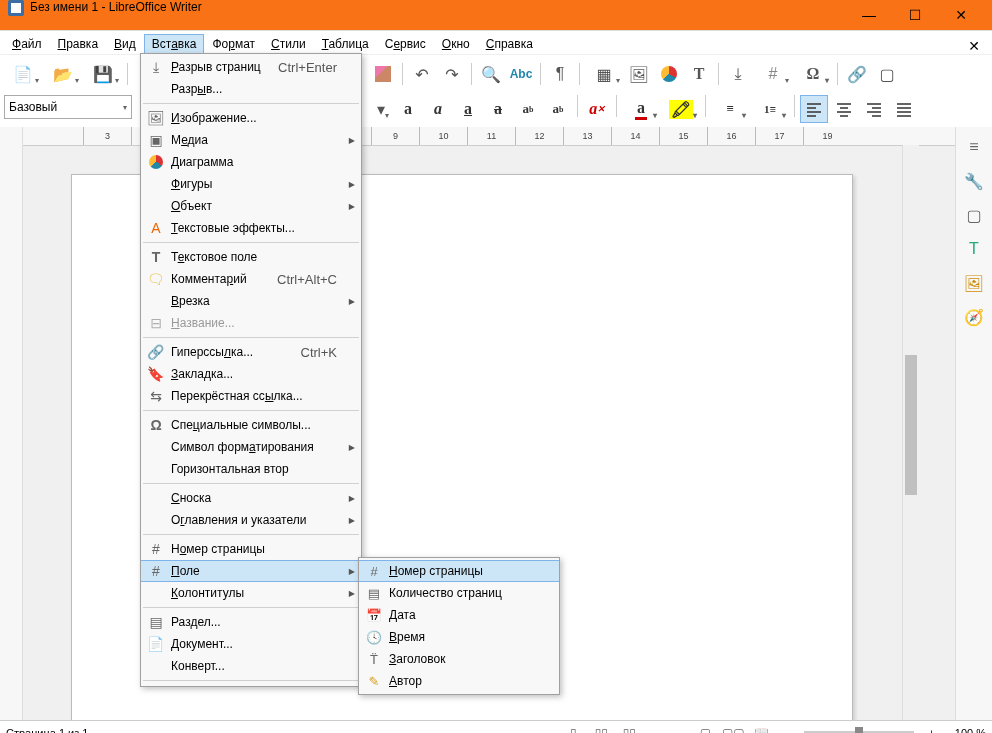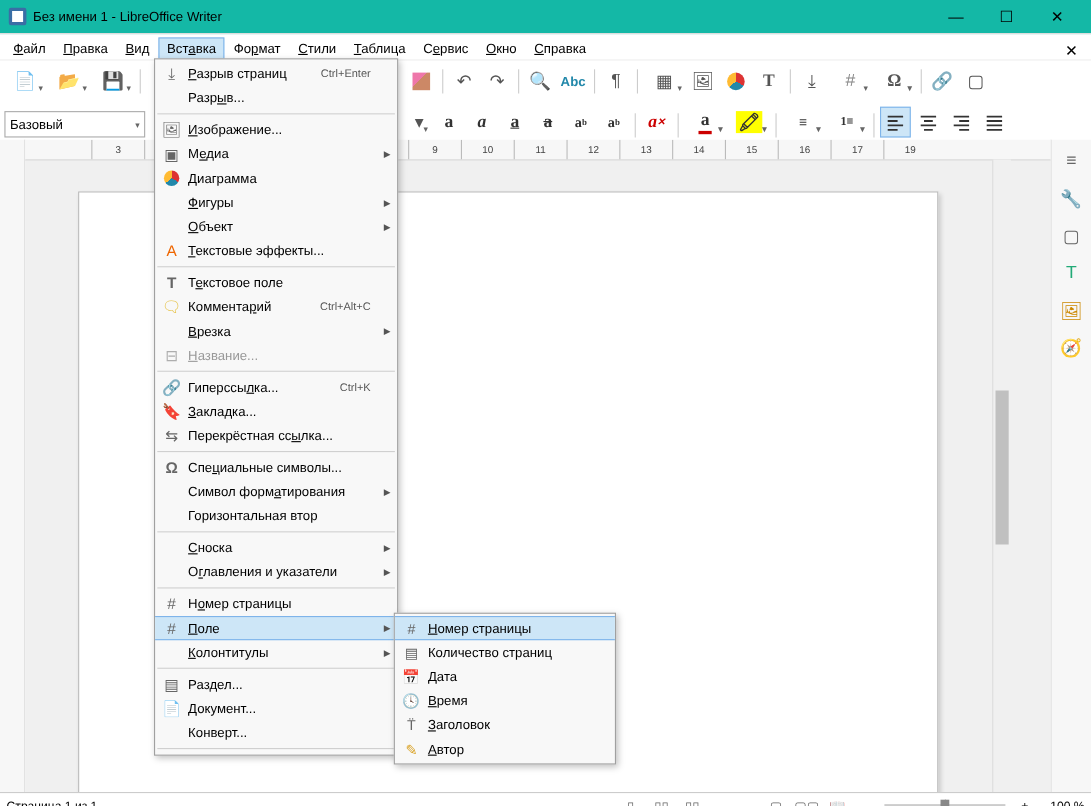--- a/index.html
+++ b/index.html
@@ -1,32 +1,32 @@
 <!DOCTYPE html>
 <html><head>
 <meta charset="utf-8">
 <style>
 html,body{margin:0;padding:0;font-family:"Segoe UI",Tahoma,sans-serif;font-size:12px;background:#fff;color:#000;width:992px;height:733px;overflow:hidden}
-.titlebar{height:30px;background:#14b8a6;display:flex;align-items:center;padding:0 8px;border-bottom:1px solid #ddd}
+.titlebar{height:30px;background:#f97316;display:flex;padding:0 8px;border-bottom:1px solid #ddd}
 .titlebar .app-icon{width:16px;height:16px;margin-right:6px;background:#3a6ea5;border-radius:2px;position:relative}
 .titlebar .app-icon::after{content:"";position:absolute;inset:3px;background:#fff}
 .titlebar .title{flex:1}
 .winbtns{display:flex}
 .winbtn{width:46px;height:30px;display:flex;align-items:center;justify-content:center;font-size:14px}
 .menubar{height:23px;display:flex;align-items:flex-end;padding:0 4px;position:relative}
 .menubar .mitem{padding:3px 8px;cursor:default}
 .menubar .mitem u{text-decoration:underline}
 .menubar .mitem.open{background:#cde6f7;border:1px solid #7eb4ea;padding:2px 7px}
 .menubar .mclose{margin-left:auto;padding:0 8px;font-size:14px}
 .toolbar{height:34px;display:flex;align-items:center;padding:2px 4px;gap:2px;border-top:1px solid #eee}
 .tbtn{width:26px;height:26px;display:flex;align-items:center;justify-content:center;border:1px solid transparent;font-size:16px;color:#555}
 .tbtn.drop{width:36px;position:relative}
 .tbtn.drop::after{content:"▾";font-size:8px;position:absolute;right:2px;bottom:2px;color:#666}
 .sep{width:1px;height:22px;background:#ccc;margin:0 3px}
-.toolbar2{height:30px;display:flex;align-items:flex-end;padding:2px 4px;gap:2px}
+.toolbar2{height:30px;display:flex;align-items:flex-start;padding:2px 4px;gap:2px}
 .style-combo{width:118px;height:22px;border:1px solid #aaa;display:flex;align-items:center;padding:0 4px;font-size:12px;background:#fff}
 .style-combo::after{content:"▾";margin-left:auto;font-size:8px;color:#666}
 .fmtbtn{width:26px;height:26px;display:flex;align-items:center;justify-content:center;font-family:"Times New Roman",serif;font-weight:bold;font-size:16px;color:#333;border:1px solid transparent}
 .fmtbtn.drop{width:36px;position:relative}
 .fmtbtn.drop::after{content:"▾";font-size:8px;position:absolute;right:2px;bottom:2px;color:#666}
 .fmtbtn.active{background:#cde6f7;border-color:#7eb4ea}
 .fmtbtn svg{width:18px;height:18px}
 .workarea{position:relative;height:calc(733px - 30px - 23px - 34px - 30px - 23px);display:flex}
 .vruler{width:22px;background:#f7f7f7;border-right:1px solid #ddd}
 .hruler{height:18px;background:#f7f7f7;border-bottom:1px solid #ccc;font-size:9px;color:#444;position:relative;overflow:hidden}
@@ -42,21 +42,21 @@
 .statusbar .spacer{flex:1}
 .statusbar .sicon{width:18px;height:16px;display:flex;align-items:center;justify-content:center;color:#666;border:1px solid transparent;font-size:12px}
 .statusbar .zoom-slider{width:110px;height:4px;background:#ccc;position:relative;margin:0 6px}
 .statusbar .zoom-slider::before{content:"";position:absolute;left:50%;top:-4px;width:1px;height:12px;background:#888}
 .statusbar .zoom-slider .knob{position:absolute;left:50%;top:-4px;width:8px;height:12px;background:#888;transform:translateX(-50%)}
 .dropdown{position:absolute;left:140px;top:53px;width:220px;background:#f8f8f8;border:1px solid #a0a0a0;box-shadow:2px 2px 6px rgba(0,0,0,.25);z-index:100;padding:2px 0}
 .dropdown .row{height:22px;display:flex;align-items:center;padding:0 24px 0 4px;position:relative;cursor:default}
 .dropdown .row .ico{width:22px;height:22px;display:flex;align-items:center;justify-content:center;margin-right:4px;font-size:14px;color:#666}
 .dropdown .row .lbl{flex:1}
 .dropdown .row .lbl u{text-decoration:underline}
-.dropdown .row .shortcut{color:#555;font-size:10px}
+.dropdown .row .shortcut{color:#555;font-size:13px}
 .dropdown .row.sub::after{content:"▶";position:absolute;right:6px;font-size:8px;color:#555}
 .dropdown .row.disabled{color:#999}
 .dropdown .row.disabled .ico{opacity:.5}
 .dropdown .row.hover{background:#cde6f7;border-top:1px solid #7eb4ea;border-bottom:1px solid #7eb4ea;height:20px}
 .dropdown .msep{height:1px;background:#d0d0d0;margin:3px 2px}
 .submenu{position:absolute;left:358px;top:622px;width:200px;background:#f8f8f8;border:1px solid #a0a0a0;box-shadow:2px 2px 6px rgba(0,0,0,.25);z-index:101;padding:2px 0}
 .submenu .row{height:22px;display:flex;align-items:center;padding:0 18px 0 4px}
 .submenu .row .ico{width:22px;height:22px;display:flex;align-items:center;justify-content:center;margin-right:4px;font-size:13px;color:#666}
 .submenu .row.hover{background:#cde6f7;border-top:1px solid #7eb4ea;border-bottom:1px solid #7eb4ea;height:20px}
 .pie{width:16px;height:16px;border-radius:50%;background:conic-gradient(#d33 0 120deg,#28a 120deg 230deg,#fb3 230deg 360deg)}

